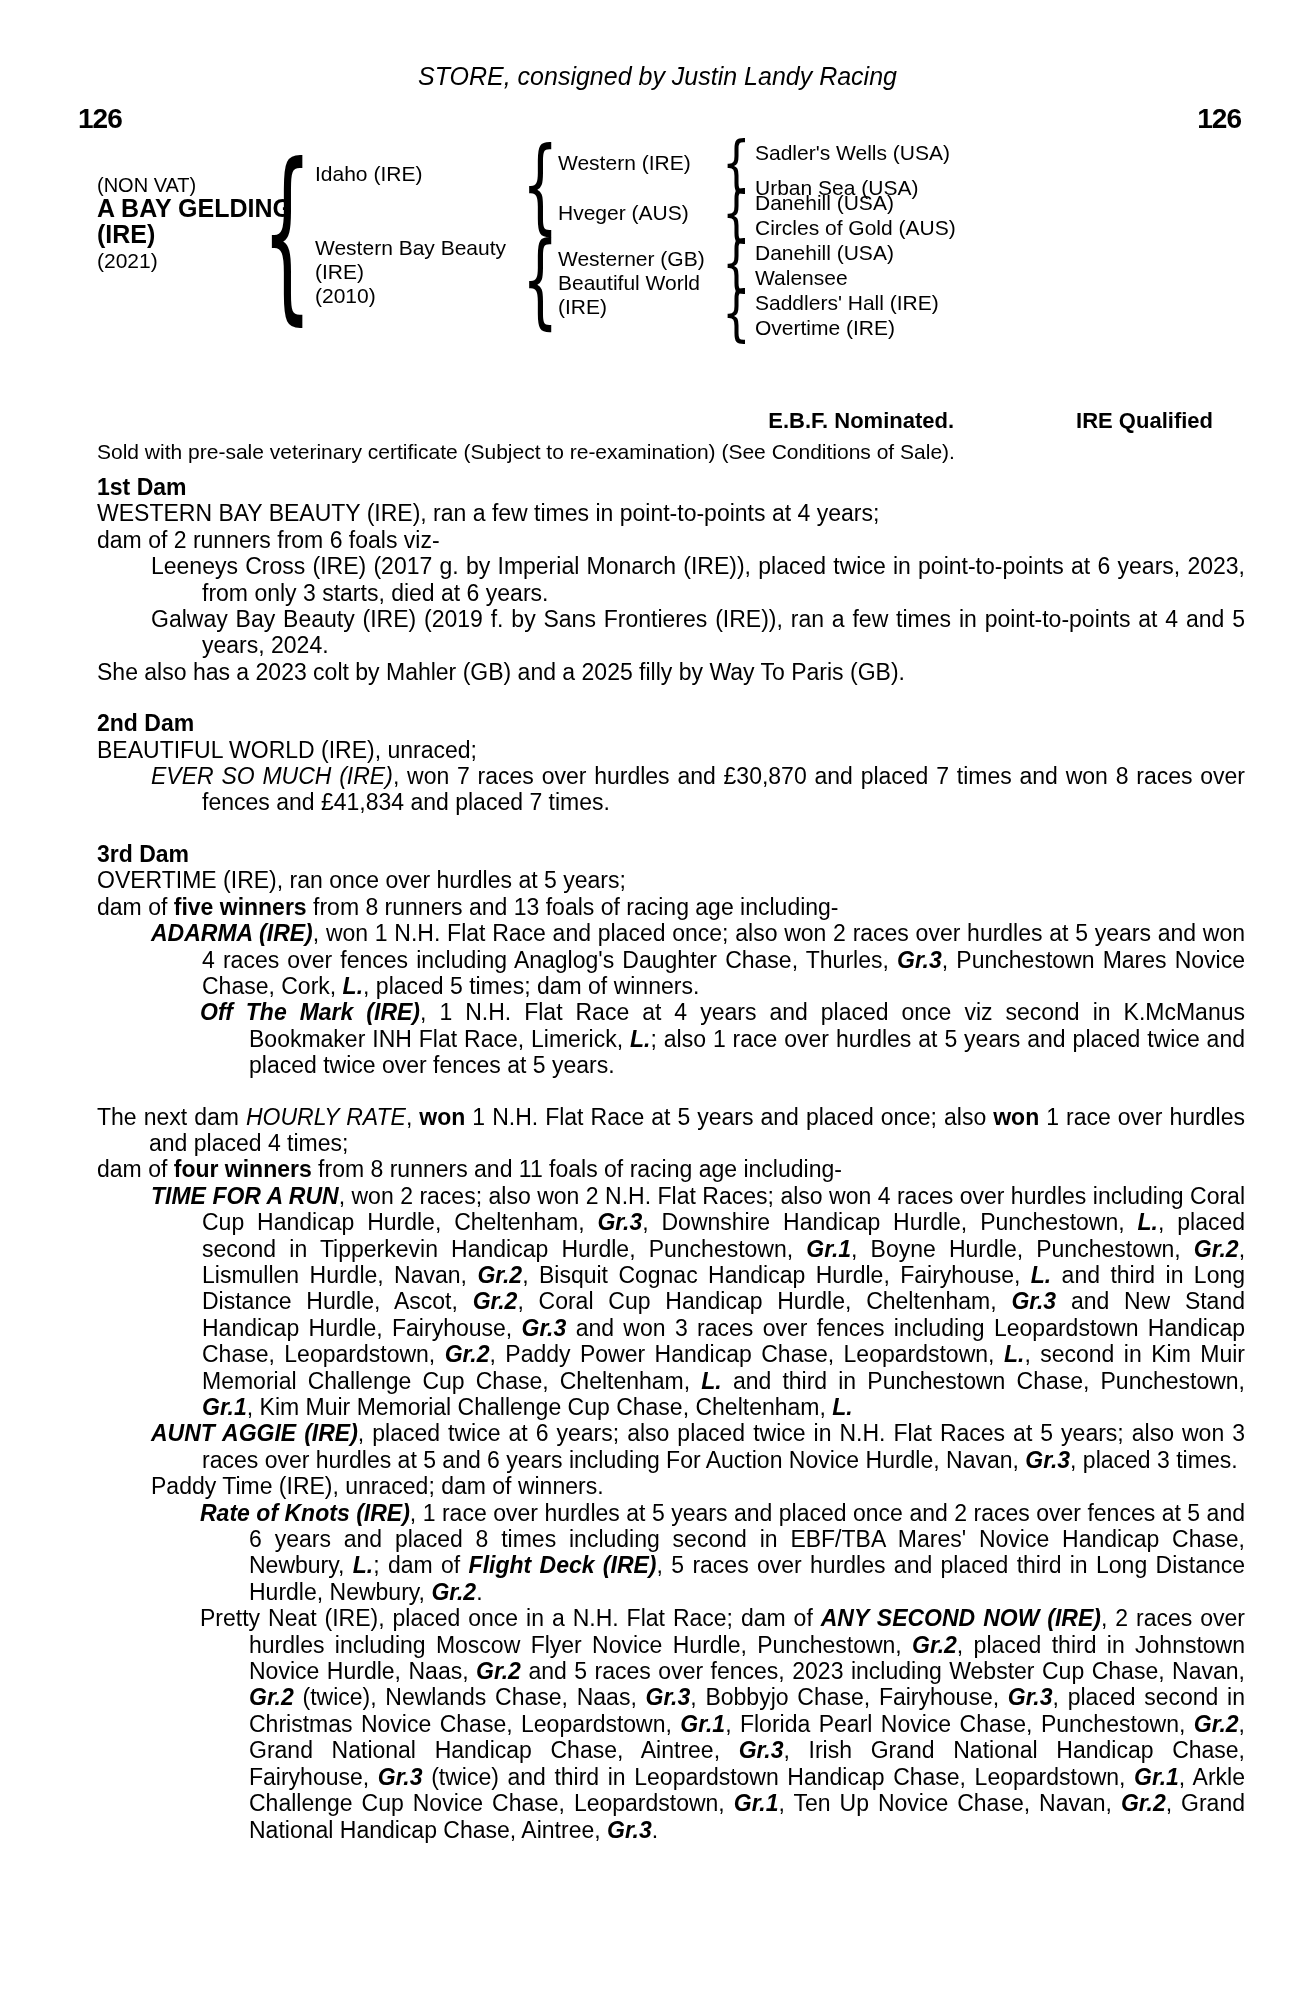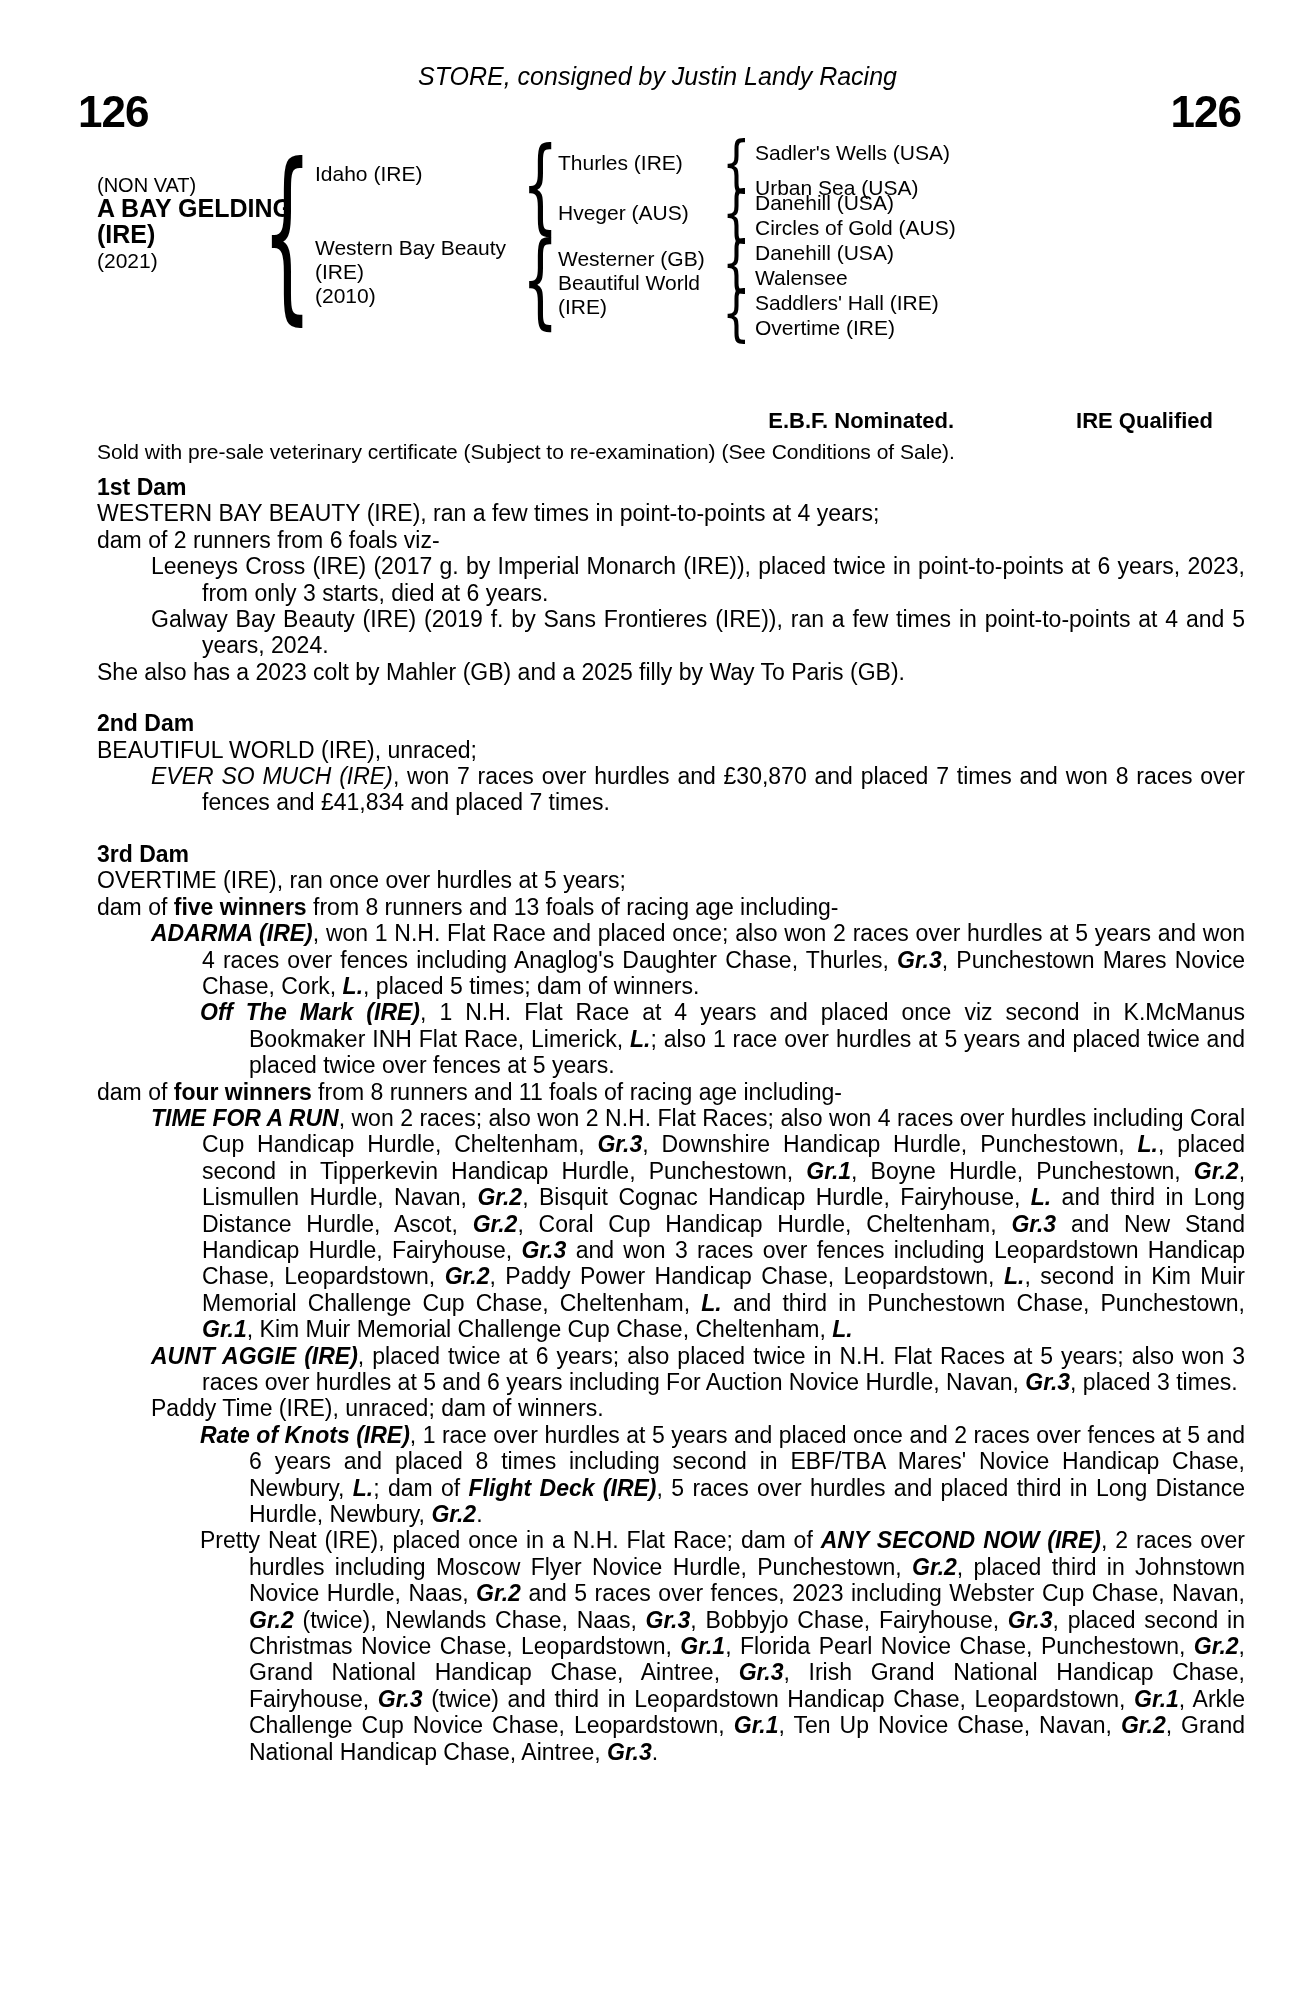--- a/index.html
+++ b/index.html
@@ -10,22 +10,22 @@
     color:#000;
     font-family:"Liberation Sans","DejaVu Sans",sans-serif;
     font-size:21px;line-height:26.4px;
     overflow:hidden;
   }
   .consignor{
     position:absolute;top:62px;left:0;width:1315px;
     text-align:center;font-style:italic;font-size:25px;line-height:28px;
   }
   .lotnum{
-    position:absolute;top:90px;
-    font-size:44px;line-height:44px;font-weight:bold;letter-spacing:-1px;
+    position:absolute;top:97px;
+    font-size:28px;line-height:44px;font-weight:bold;letter-spacing:-1px;
   }
   .lot-left{left:78px;}
   .lot-right{right:74px;}
 
   
   .ped-abs{position:absolute;white-space:nowrap;}
   .owner-nonvat{left:97px;top:172px;font-size:20px;}
   .owner-name{left:97px;top:195px;font-size:25px;font-weight:bold;line-height:26px;}
   .owner-suffix{left:97px;top:221px;font-size:25px;font-weight:bold;line-height:26px;}
   .owner-year{left:97px;top:248px;}
@@ -94,21 +94,21 @@
     <div class="brace br-lg">{</div>
 
     <div class="ped-abs g1-sire">Idaho (IRE)</div>
     <div class="ped-abs g1-dam1">Western Bay Beauty</div>
     <div class="ped-abs g1-dam2">(IRE)</div>
     <div class="ped-abs g1-dam3">(2010)</div>
 
     <div class="brace br-md br-md-0">{</div>
     <div class="brace br-md br-md-1">{</div>
 
-    <div class="ped-abs g2-ss">Thurles (IRE)</div>
+    <div class="ped-abs g2-ss">Western (IRE)</div>
     <div class="ped-abs g2-sd">Hveger (AUS)</div>
     <div class="ped-abs g2-ds">Westerner (GB)</div>
     <div class="ped-abs g2-dd1">Beautiful World</div>
     <div class="ped-abs g2-dd2">(IRE)</div>
 
     <div class="brace br-sm br-sm-0">{</div>
     <div class="brace br-sm br-sm-1">{</div>
     <div class="brace br-sm br-sm-2">{</div>
     <div class="brace br-sm br-sm-3">{</div>
 
@@ -136,20 +136,21 @@
       <p class="para p1"><span>Galway Bay Beauty (IRE) (2019 f. by Sans Frontieres (IRE)), ran a few times in point-to-points at 4 and 5 years, 2024.</span></p>
       <p class="para p0"><span>She also has a 2023 colt by Mahler (GB) and a 2025 filly by Way To Paris (GB).</span></p>
       <div class="sec-h">2nd Dam</div>
       <p class="para p0"><span>BEAUTIFUL WORLD (IRE), unraced;</span></p>
       <p class="para p1"><span class="i">EVER SO MUCH (IRE)</span><span>, won 7 races over hurdles and £30,870 and placed 7 times and won 8 races over fences and £41,834 and placed 7 times.</span></p>
       <div class="sec-h">3rd Dam</div>
       <p class="para p0"><span>OVERTIME (IRE), ran once over hurdles at 5 years;</span></p>
       <p class="para p0"><span>dam of </span><span class="b">five winners</span><span> from 8 runners and 13 foals of racing age including-</span></p>
       <p class="para p1"><span class="bi">ADARMA (IRE)</span><span>, won 1 N.H. Flat Race and placed once; also won 2 races over hurdles at 5 years and won 4 races over fences including Anaglog's Daughter Chase, Thurles, </span><span class="bi">Gr.3</span><span>, Punchestown Mares Novice Chase, Cork, </span><span class="bi">L.</span><span>, placed 5 times; dam of winners.</span></p>
       <p class="para p2"><span class="bi">Off The Mark (IRE)</span><span>, 1 N.H. Flat Race at 4 years and placed once viz second in K.McManus Bookmaker INH Flat Race, Limerick, </span><span class="bi">L.</span><span>; also 1 race over hurdles at 5 years and placed twice and placed twice over fences at 5 years.</span></p>
+      <p class="para p0 gap-top"><span>The next dam </span><span class="i">HOURLY RATE</span><span>, </span><span class="b">won</span><span> 1 N.H. Flat Race at 5 years and placed once; also </span><span class="b">won</span><span> 1 race over hurdles and placed 4 times;</span></p>
       <p class="para p0"><span>dam of </span><span class="b">four winners</span><span> from 8 runners and 11 foals of racing age including-</span></p>
       <p class="para p1"><span class="bi">TIME FOR A RUN</span><span>, won 2 races; also won 2 N.H. Flat Races; also won 4 races over hurdles including Coral Cup Handicap Hurdle, Cheltenham, </span><span class="bi">Gr.3</span><span>, Downshire Handicap Hurdle, Punchestown, </span><span class="bi">L.</span><span>, placed second in Tipperkevin Handicap Hurdle, Punchestown, </span><span class="bi">Gr.1</span><span>, Boyne Hurdle, Punchestown, </span><span class="bi">Gr.2</span><span>, Lismullen Hurdle, Navan, </span><span class="bi">Gr.2</span><span>, Bisquit Cognac Handicap Hurdle, Fairyhouse, </span><span class="bi">L.</span><span> and third in Long Distance Hurdle, Ascot, </span><span class="bi">Gr.2</span><span>, Coral Cup Handicap Hurdle, Cheltenham, </span><span class="bi">Gr.3</span><span> and New Stand Handicap Hurdle, Fairyhouse, </span><span class="bi">Gr.3</span><span> and won 3 races over fences including Leopardstown Handicap Chase, Leopardstown, </span><span class="bi">Gr.2</span><span>, Paddy Power Handicap Chase, Leopardstown, </span><span class="bi">L.</span><span>, second in Kim Muir Memorial Challenge Cup Chase, Cheltenham, </span><span class="bi">L.</span><span> and third in Punchestown Chase, Punchestown, </span><span class="bi">Gr.1</span><span>, Kim Muir Memorial Challenge Cup Chase, Cheltenham, </span><span class="bi">L.</span></p>
       <p class="para p1"><span class="bi">AUNT AGGIE (IRE)</span><span>, placed twice at 6 years; also placed twice in N.H. Flat Races at 5 years; also won 3 races over hurdles at 5 and 6 years including For Auction Novice Hurdle, Navan, </span><span class="bi">Gr.3</span><span>, placed 3 times.</span></p>
       <p class="para p1"><span>Paddy Time (IRE), unraced; dam of winners.</span></p>
       <p class="para p2"><span class="bi">Rate of Knots (IRE)</span><span>, 1 race over hurdles at 5 years and placed once and 2 races over fences at 5 and 6 years and placed 8 times including second in EBF/TBA Mares' Novice Handicap Chase, Newbury, </span><span class="bi">L.</span><span>; dam of </span><span class="bi">Flight Deck (IRE)</span><span>, 5 races over hurdles and placed third in Long Distance Hurdle, Newbury, </span><span class="bi">Gr.2</span><span>.</span></p>
       <p class="para p2"><span>Pretty Neat (IRE), placed once in a N.H. Flat Race; dam of </span><span class="bi">ANY SECOND NOW (IRE)</span><span>, 2 races over hurdles including Moscow Flyer Novice Hurdle, Punchestown, </span><span class="bi">Gr.2</span><span>, placed third in Johnstown Novice Hurdle, Naas, </span><span class="bi">Gr.2</span><span> and 5 races over fences, 2023 including Webster Cup Chase, Navan, </span><span class="bi">Gr.2</span><span> (twice), Newlands Chase, Naas, </span><span class="bi">Gr.3</span><span>, Bobbyjo Chase, Fairyhouse, </span><span class="bi">Gr.3</span><span>, placed second in Christmas Novice Chase, Leopardstown, </span><span class="bi">Gr.1</span><span>, Florida Pearl Novice Chase, Punchestown, </span><span class="bi">Gr.2</span><span>, Grand National Handicap Chase, Aintree, </span><span class="bi">Gr.3</span><span>, Irish Grand National Handicap Chase, Fairyhouse, </span><span class="bi">Gr.3</span><span> (twice) and third in Leopardstown Handicap Chase, Leopardstown, </span><span class="bi">Gr.1</span><span>, Arkle Challenge Cup Novice Chase, Leopardstown, </span><span class="bi">Gr.1</span><span>, Ten Up Novice Chase, Navan, </span><span class="bi">Gr.2</span><span>, Grand National Handicap Chase, Aintree, </span><span class="bi">Gr.3</span><span>.</span></p>
     </div>
 
 </div>
 

